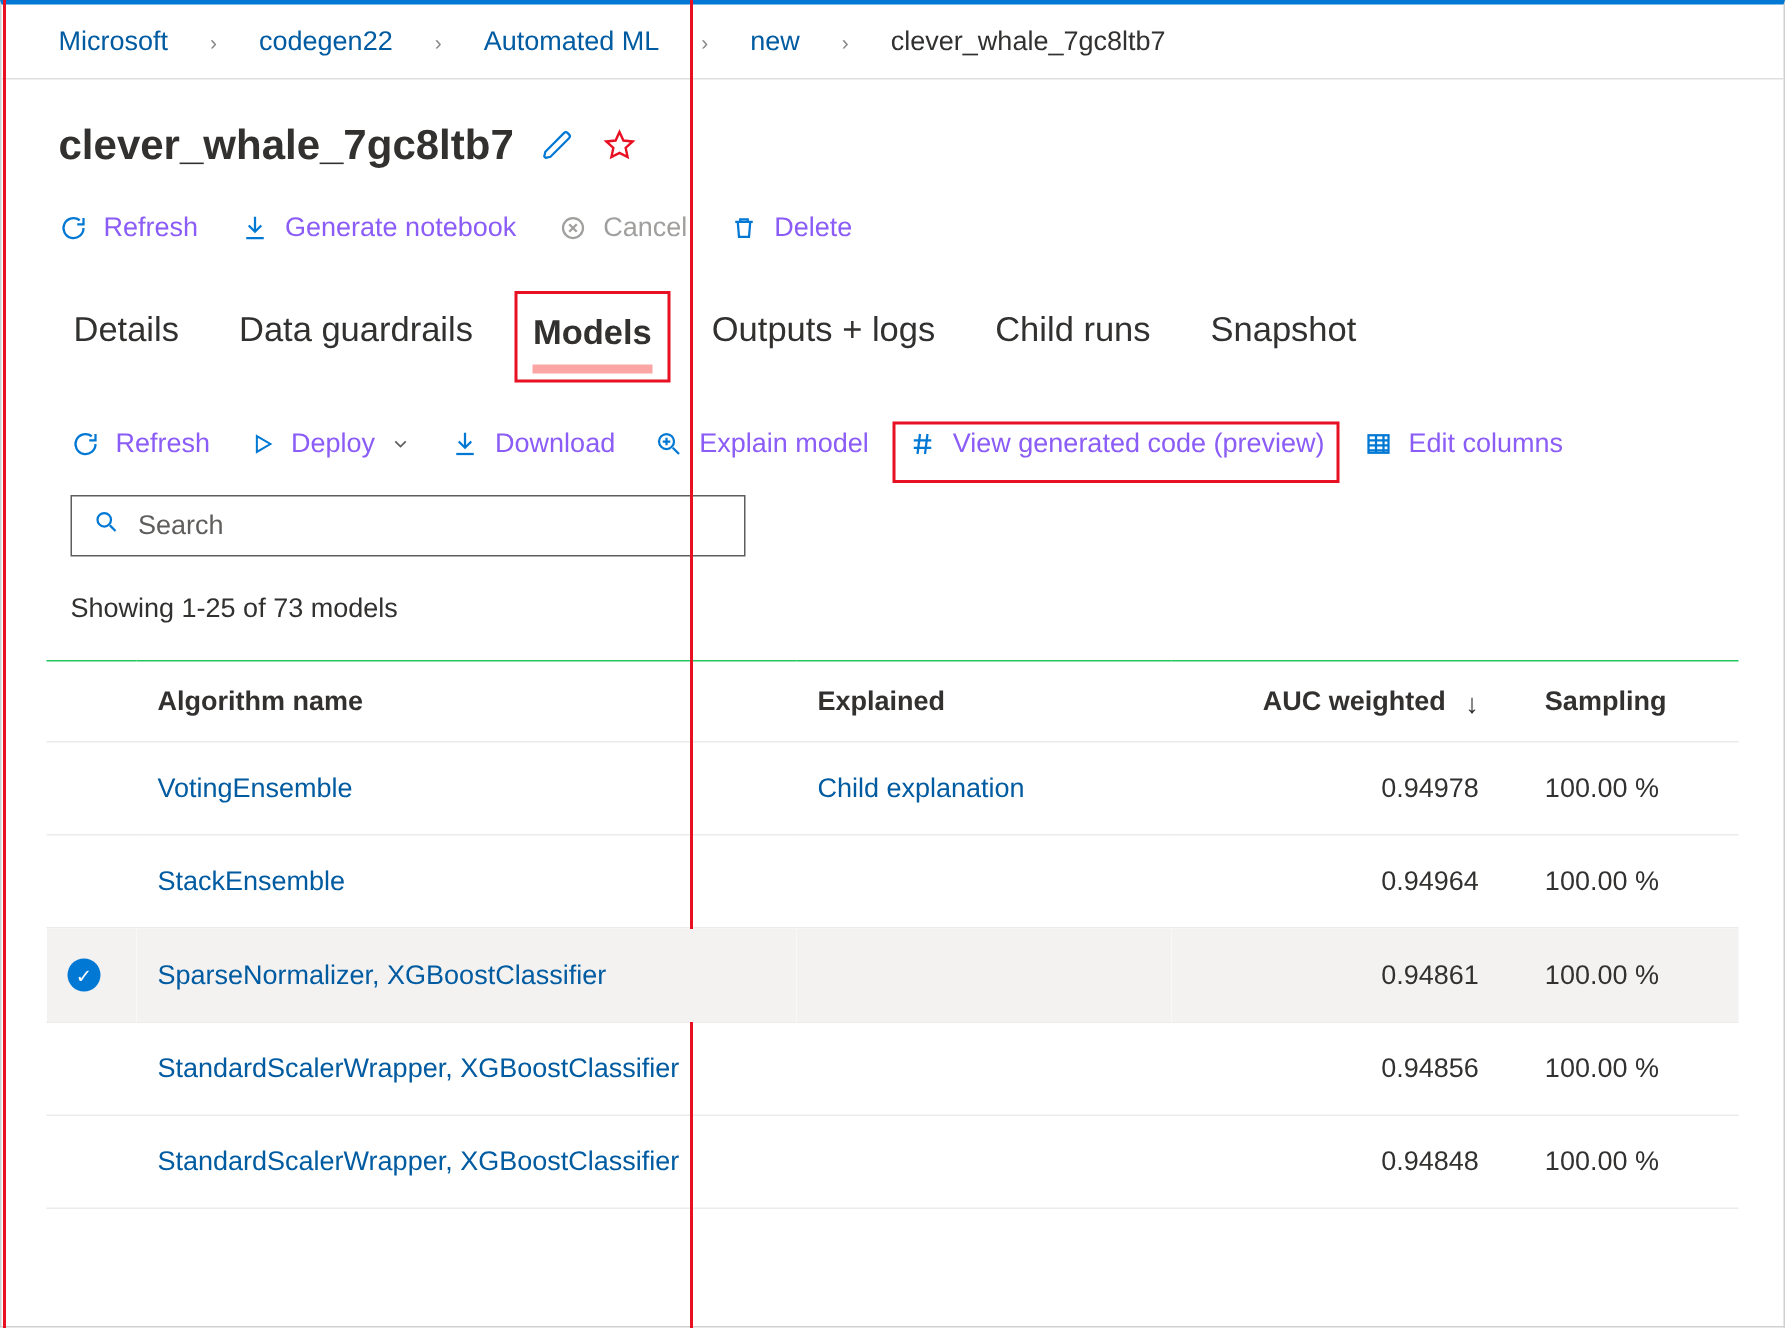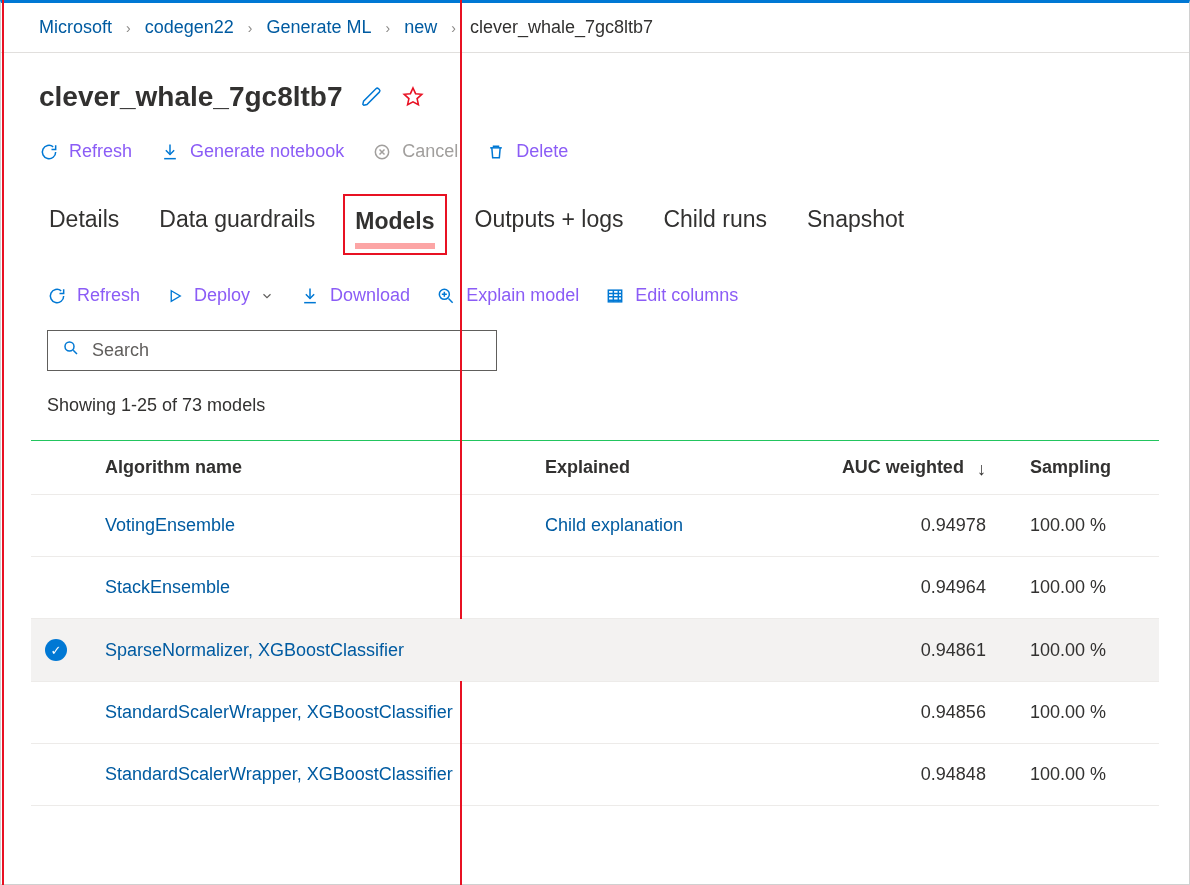--- a/index.html
+++ b/index.html
@@ -10,21 +10,21 @@
     color: #323130;
     background: #fff;
     border: 1px solid #d0d0d0;
     border-top: 3px solid #0078d4;
     width: 1190px;
     height: 885px;
   }
   .breadcrumb {
     display: flex;
     align-items: center;
-    gap: 14px;
+    gap: 28px;
     padding: 14px 38px;
     border-bottom: 1px solid #e1dfdd;
     font-size: 18px;
   }
   .breadcrumb a { color: #005ba1; text-decoration: none; }
   .breadcrumb .chev { color: #8a8886; font-size: 14px; }
   .breadcrumb .current { color: #323130; }
   .content { padding: 20px 30px 0 30px; }
   .title-row {
     display: flex;
@@ -118,21 +118,21 @@
   .sort-arrow { display:inline-block; transform: translateY(2px); margin-left:8px; }
 </style>
 </head>
 <body>
 
 <div class="breadcrumb">
   <a>Microsoft</a>
   <span class="chev">›</span>
   <a>codegen22</a>
   <span class="chev">›</span>
-  <a>Generate ML</a>
+  <a>Automated ML</a>
   <span class="chev">›</span>
   <a>new</a>
   <span class="chev">›</span>
   <span class="current">clever_whale_7gc8ltb7</span>
 </div>
 
 <div class="content">
 
   <div class="title-row">
     <span>clever_whale_7gc8ltb7</span>
@@ -236,20 +236,30 @@
     <div class="cmd">
       <span class="ico">
         <svg width="20" height="20" viewBox="0 0 24 24" fill="none" stroke="#0078d4" stroke-width="1.8">
             <circle cx="10" cy="10" r="6"></circle>
             <path d="M15 15l5 5"></path>
             <path d="M10 7v6M7 10h6"></path>
           </svg>
       </span>
       <span>Explain model</span>
     </div>
+    <span class="highlight-red codegen-hl">
+      <div class="cmd">
+        <span class="ico">
+          <svg width="20" height="20" viewBox="0 0 24 24" fill="none" stroke="#0078d4" stroke-width="1.8">
+              <path d="M5 9h14M5 15h14M10 4l-2 16M16 4l-2 16"></path>
+            </svg>
+        </span>
+        <span>View generated code (preview)</span>
+      </div>
+    </span>
     <div class="cmd">
       <span class="ico">
         <svg width="20" height="20" viewBox="0 0 24 24" fill="none" stroke="#0078d4" stroke-width="1.8">
             <rect x="4" y="5" width="16" height="14"></rect>
             <path d="M4 9h16M4 13h16M4 17h16M10 5v14M16 5v14"></path>
           </svg>
       </span>
       <span>Edit columns</span>
     </div>
   </div>

